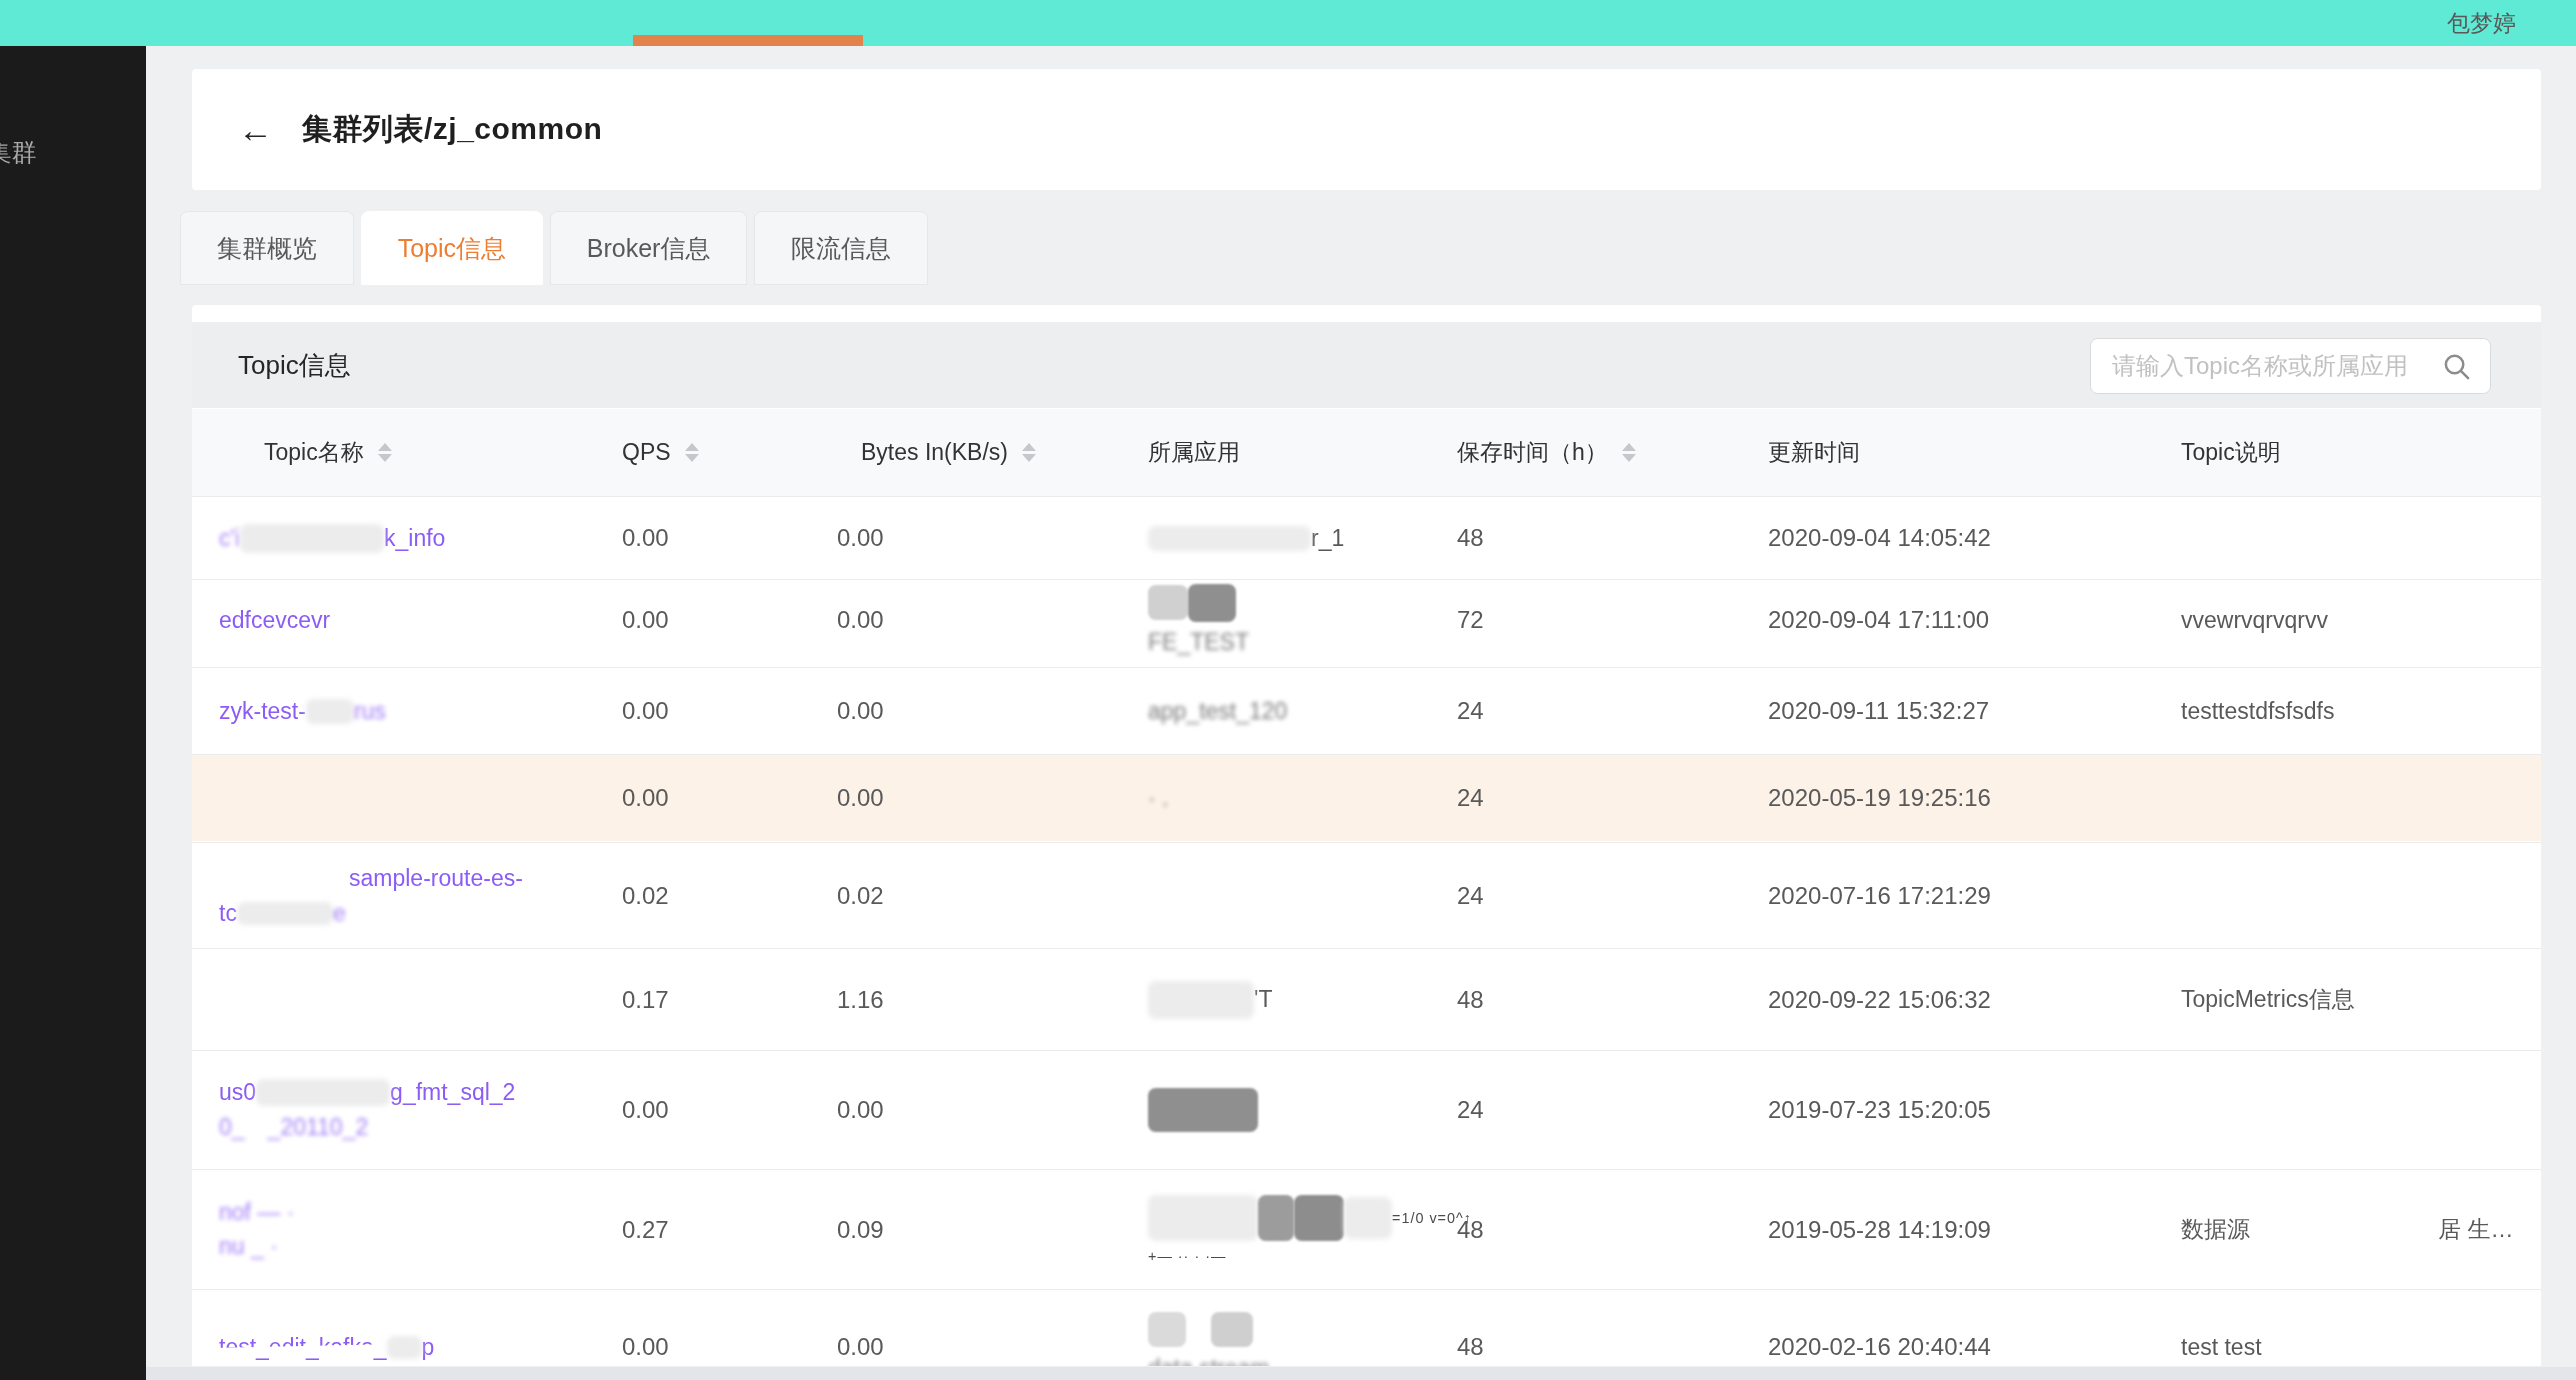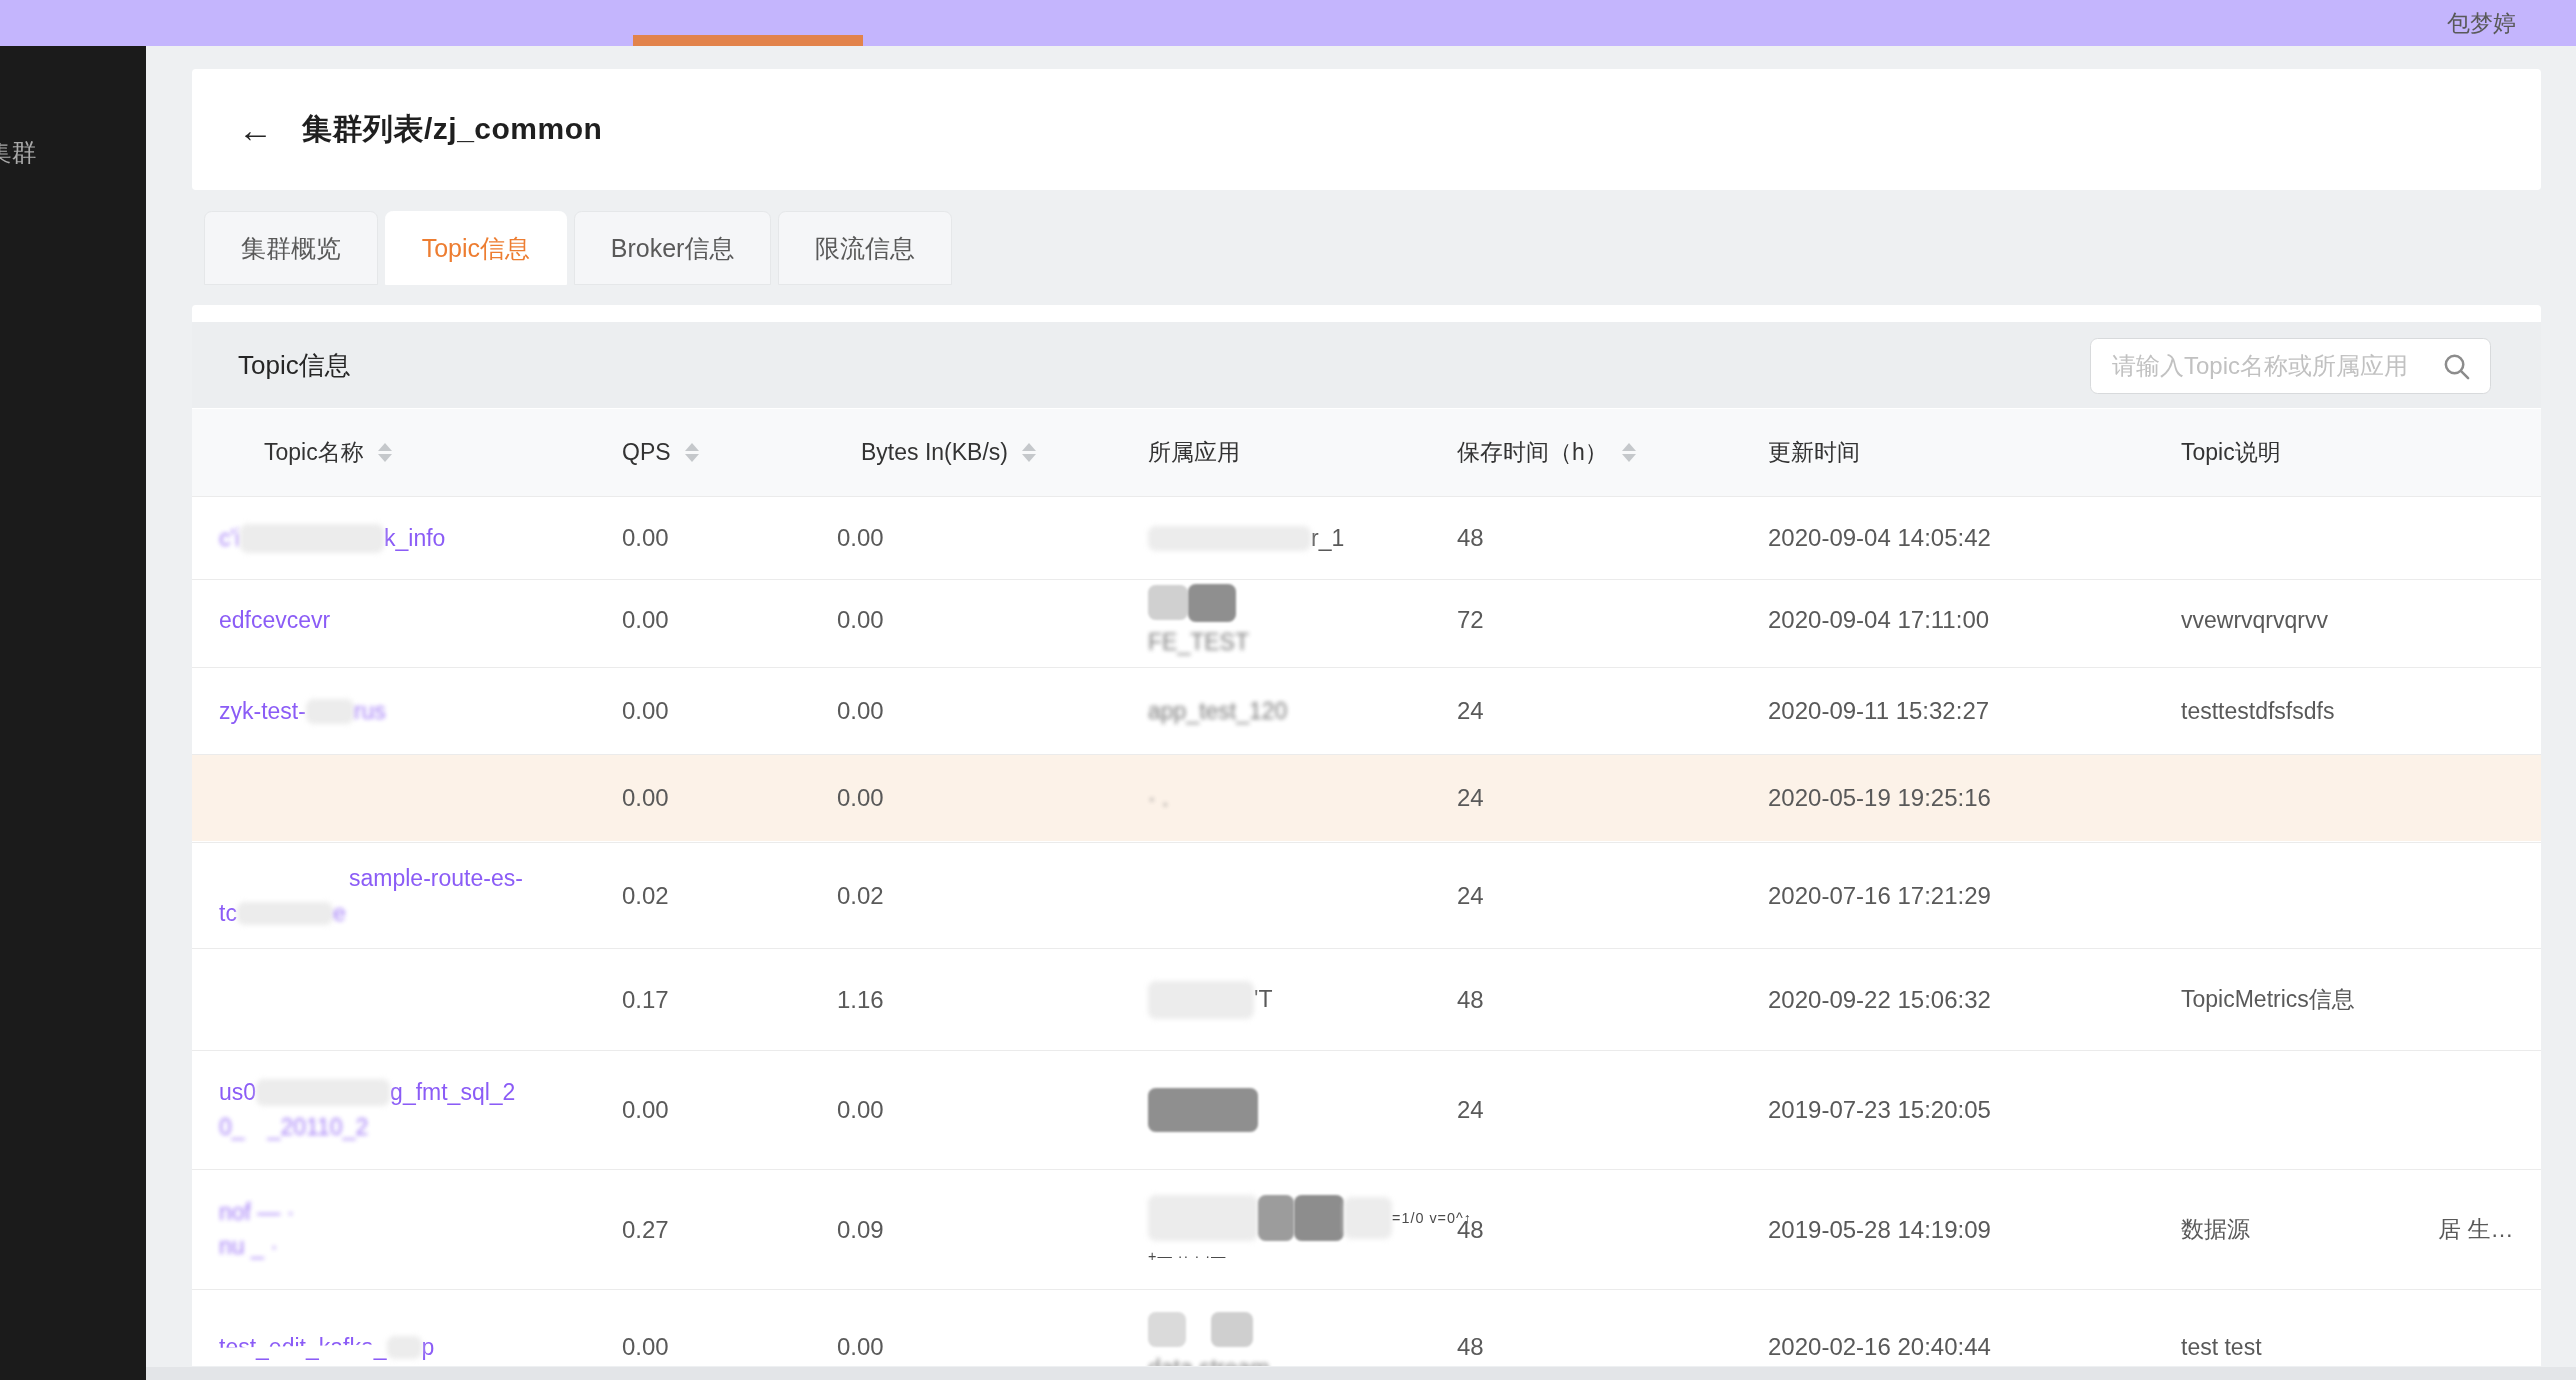--- a/index.html
+++ b/index.html
@@ -2,34 +2,34 @@
 <html><head>
 <meta charset="utf-8">
 <style>
   html,body{margin:0;padding:0}
   body{
     width:2576px;height:1380px;position:relative;overflow:hidden;
     background:#EEF0F2;font-family:"Liberation Sans",sans-serif;
     -webkit-font-smoothing:antialiased;
   }
   
-  .topbar{position:absolute;left:0;top:0;width:2576px;height:46px;background:#c4b5fd;}
+  .topbar{position:absolute;left:0;top:0;width:2576px;height:46px;background:#5eead4;}
   .topbar-indicator{position:absolute;left:633px;bottom:0;width:230px;height:10.6px;background:#E2834B;}
   .username{position:absolute;right:60px;top:0;height:46px;display:flex;align-items:center;
     font-size:23px;color:#595959;cursor:pointer;}
   
   .sidebar{position:absolute;left:0;top:46px;width:146px;height:1334px;background:#1B1B1B;overflow:hidden;}
   .sidebar-item{position:absolute;left:-13.4px;top:90px;font-size:25px;color:#A9A9A9;white-space:nowrap;cursor:pointer;}
   
   .header-card{position:absolute;left:192px;top:69px;width:2349px;height:121px;background:#fff;border-radius:3.8px;
     display:flex;align-items:center;padding-left:46px;box-sizing:border-box;}
   .back-btn{font-size:35px;color:#262626;cursor:pointer;line-height:1;margin-right:29px;}
   .page-title{font-size:30px;font-weight:700;color:#1F1F1F;letter-spacing:0.5px;}
   
-  .tabs{position:absolute;left:204px;top:211px;display:flex;gap:6.7px;height:74px;}
+  .tabs{position:absolute;left:180px;top:211px;display:flex;gap:6.7px;height:74px;}
   .tab{height:74px;padding:0 36px;display:flex;align-items:center;box-sizing:border-box;
     background:#F5F6F8;border:1px solid #E5E7E9;border-radius:7.7px 7.7px 0 0;font-size:25px;color:#595959;cursor:pointer;}
   .tab.active{background:#fff;color:#ED7D31;border-color:#fff;}
   
   .card{position:absolute;left:192px;top:305px;width:2349px;height:1061px;background:#fff;border-radius:3.8px 3.8px 0 0;overflow:hidden;}
   .section-strip{position:absolute;left:0;top:17.3px;width:100%;height:86px;background:#ECEEF0;}
   .section-title{position:absolute;left:46px;top:0;height:86px;display:flex;align-items:center;
     font-size:26px;font-weight:500;color:#262626;}
   .searchbox{position:absolute;right:50px;top:15.4px;width:401px;height:56px;background:#fff;
     border:1px solid #D8DADC;border-radius:7.7px;box-sizing:border-box;}

